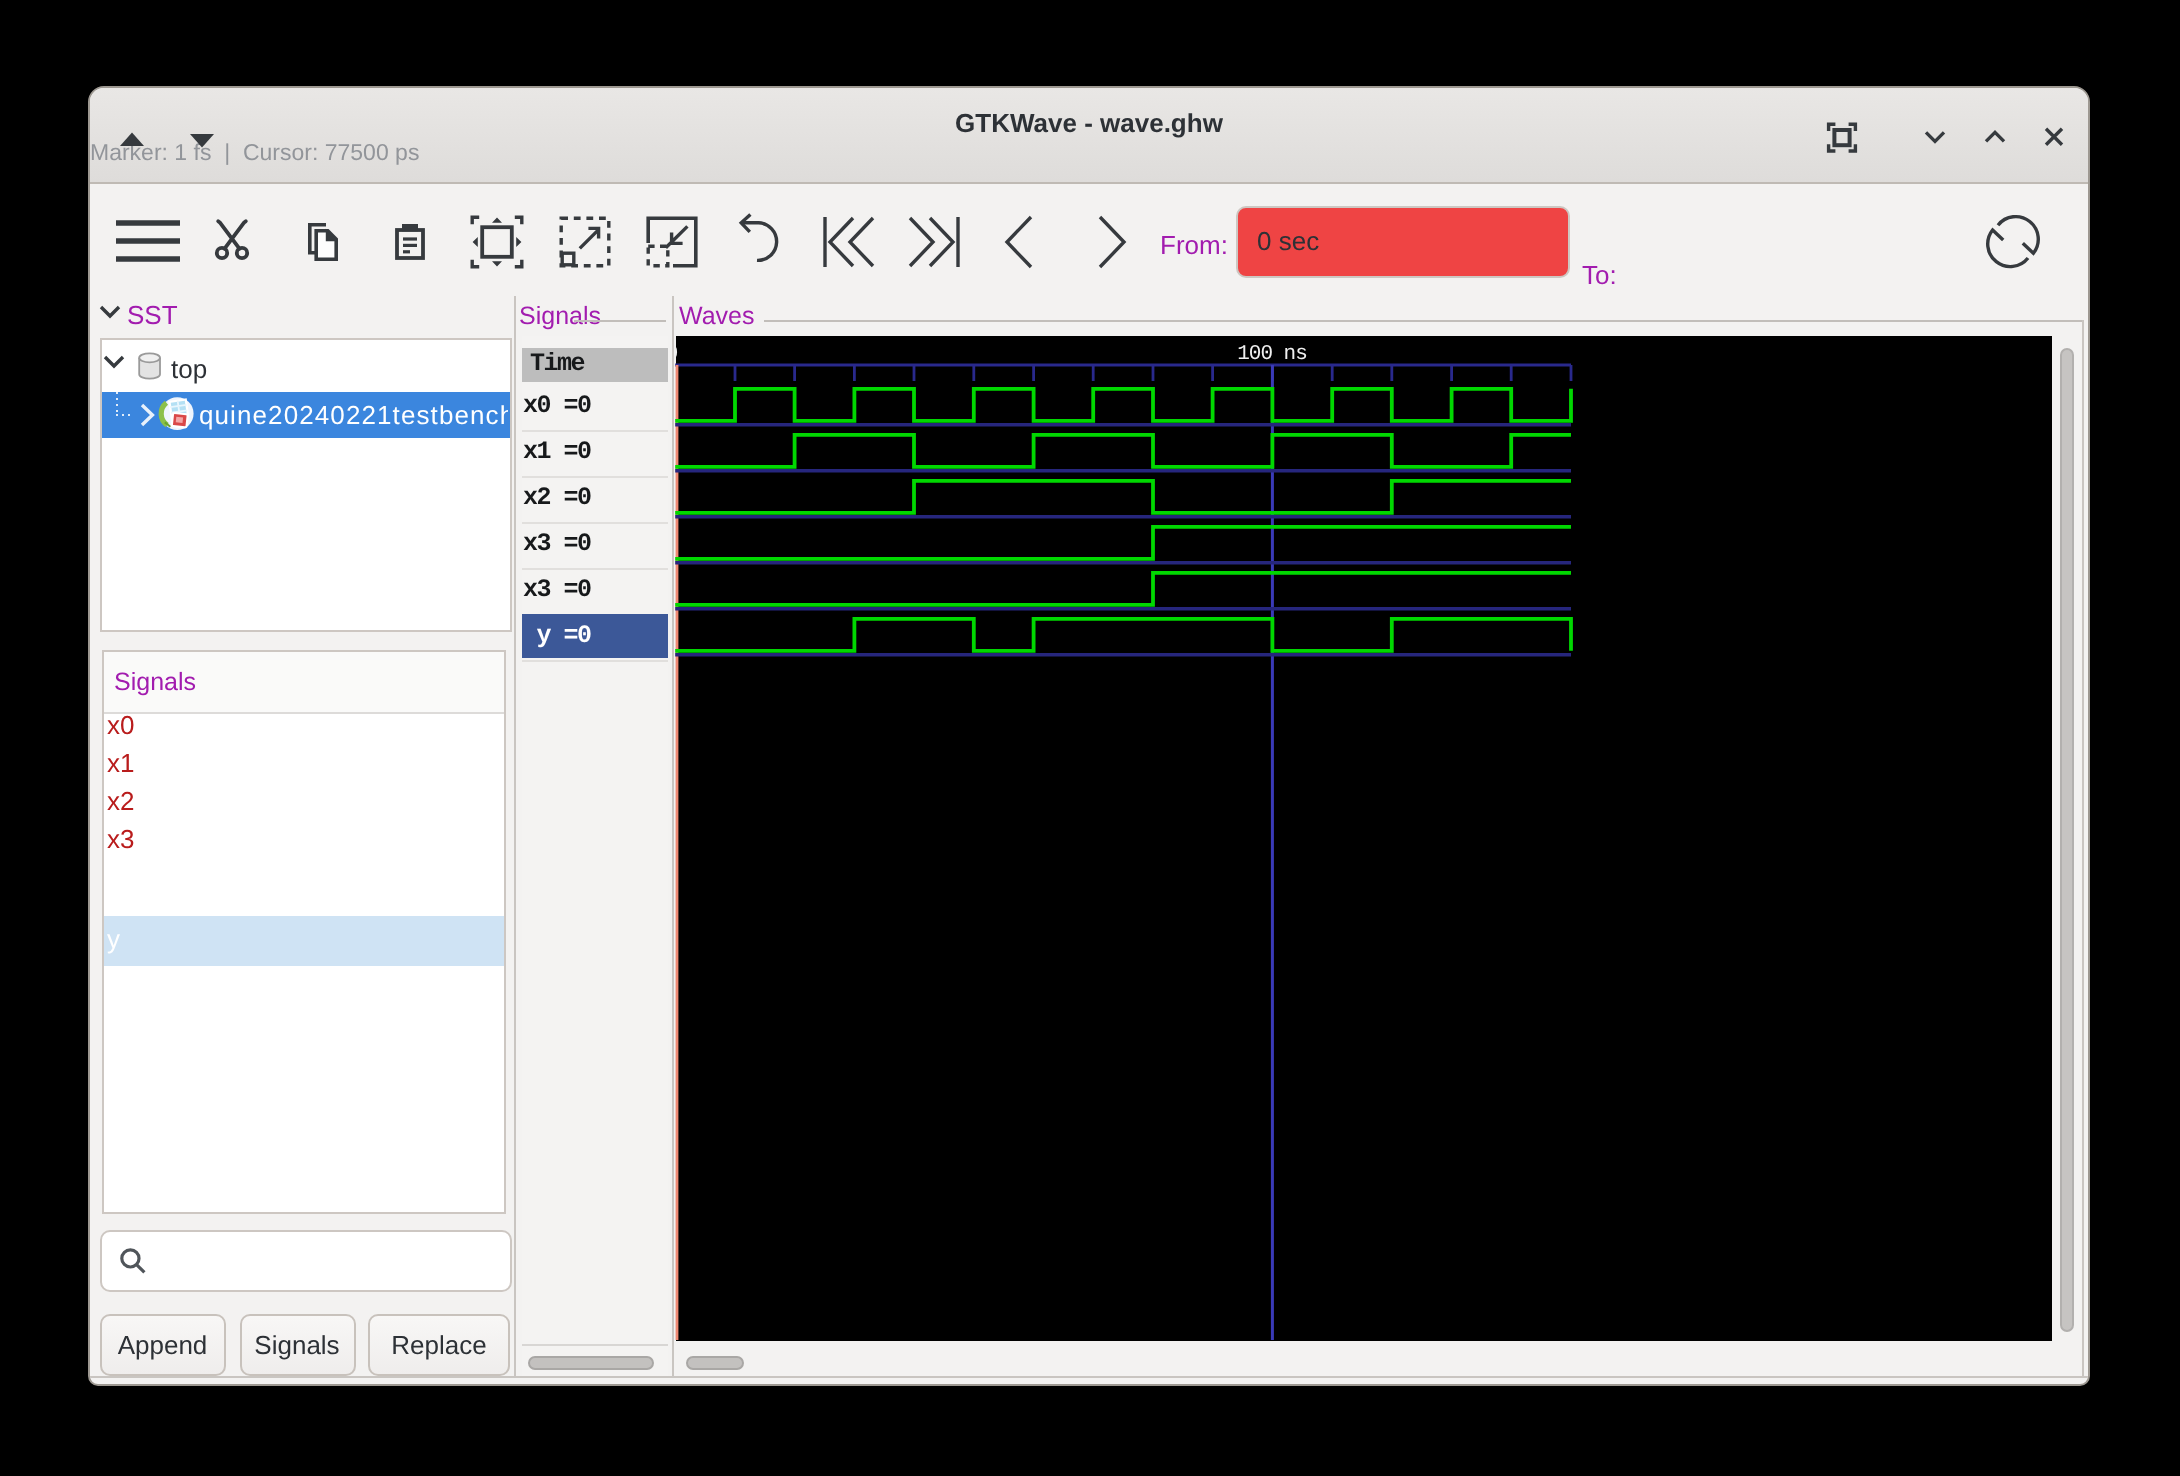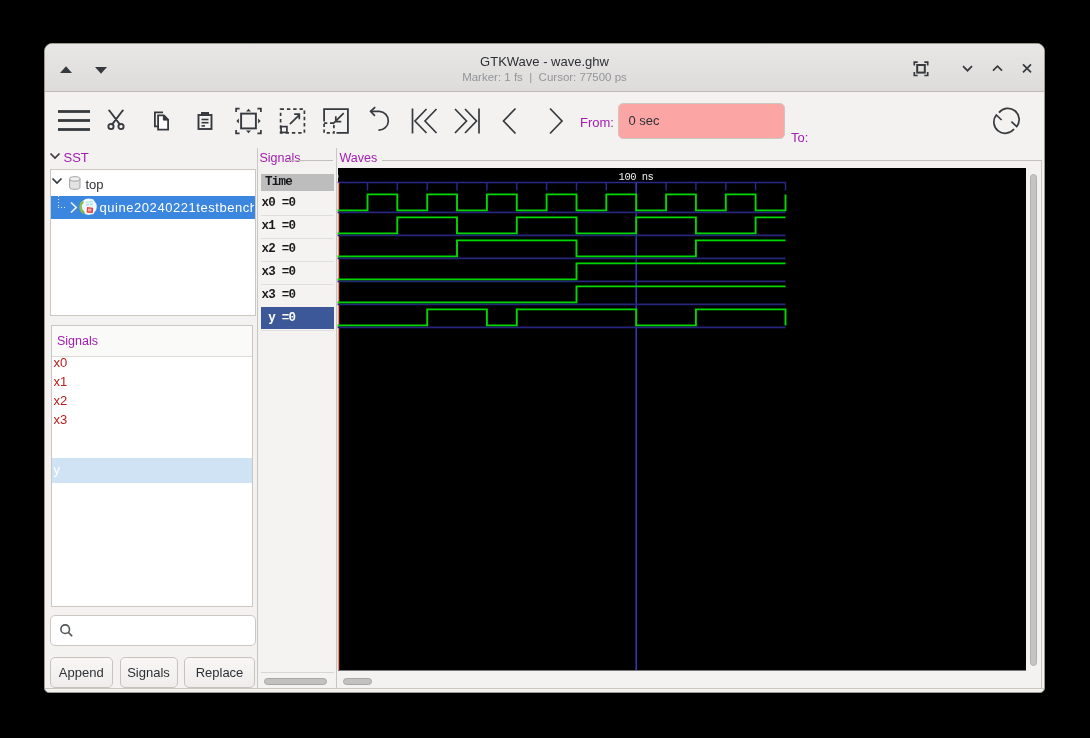--- a/index.html
+++ b/index.html
@@ -5,26 +5,26 @@
 html,body { width:1090px; height:738px; background:#000; font-family:"Liberation Sans",sans-serif; overflow:hidden; }
 #win { position:absolute; left:44px; top:43px; width:1001px; height:650px;
   background:#f3f2f1; border-radius:8px 8px 5px 5px; border:1px solid #9d9891; overflow:hidden; }
 .abs { position:absolute; }
 .lbl { position:absolute; font-size:12.5px; color:#a21caf; }
 </style></head>
 <body>
 <div id="win">
 
  <div class="abs" style="left:0;top:0;width:999px;height:48px;background:linear-gradient(#e9e7e5,#dedcda);border-bottom:1px solid #bfbab4"></div>
- <div class="abs" style="left:0;top:10px;width:999px;height:20px;text-align:center;font-size:13px;font-weight:normal;color:#2d3136">GTKWave - wave.ghw</div>
- <div class="abs" style="left:0;top:27px;width:999px;height:16px;text-align:center;font-size:11.5px;color:#92959a">Marker: 1 fs&nbsp; | &nbsp;Cursor: 77500 ps</div>
+ <div class="abs" style="left:0;top:10px;width:999px;height:20px;text-align:center;font-size:13px;font-weight:bold;color:#2d3136">GTKWave - wave.ghw</div>
+ <div class="abs" style="left:0;top:27px;width:999px;height:16px;text-align:left;font-size:11.5px;color:#92959a">Marker: 1 fs&nbsp; | &nbsp;Cursor: 77500 ps</div>
 
  <div class="abs" style="left:0;top:49px;width:999px;height:56px;background:#f3f2f1"></div>
  <div class="abs lbl" style="left:535px;top:70.5px;font-size:13px">From:</div>
- <div class="abs" style="left:572.5px;top:59px;width:167.5px;height:36px;background:#fca5a5;border:1px solid #cdc7c2;border-radius:5px;font-size:13px;color:#2d3136;line-height:34px;padding-left:10px">0 sec</div>
+ <div class="abs" style="left:572.5px;top:59px;width:167.5px;height:36px;background:#ef4444;border:1px solid #cdc7c2;border-radius:5px;font-size:13px;color:#2d3136;line-height:34px;padding-left:10px">0 sec</div>
  <div class="abs lbl" style="left:746px;top:86px;font-size:13px">To:</div>
 
  <div class="abs lbl" style="left:18.5px;top:106px;font-size:13px">SST</div>
  <div class="abs" style="left:4.5px;top:125px;width:206px;height:147px;background:#fff;border:1px solid #cdc7c2"></div>
  <div class="abs" style="left:40.5px;top:132.5px;font-size:13px;color:#2d3136">top</div>
  <div class="abs" style="left:5.5px;top:151.5px;width:204px;height:23px;background:#3b86de"></div>
  <div class="abs" style="left:54.5px;top:156px;font-size:13px;color:#fff;width:154px;overflow:hidden;white-space:nowrap;letter-spacing:0.55px">quine20240221testbench</div>
 
  <div class="abs" style="left:5.5px;top:280.5px;width:202px;height:282px;background:#fff;border:1px solid #cdc7c2"></div>
  <div class="abs" style="left:6.5px;top:281.5px;width:200px;height:31px;background:#fafaf9;border-bottom:1px solid #dddbd9"></div>

